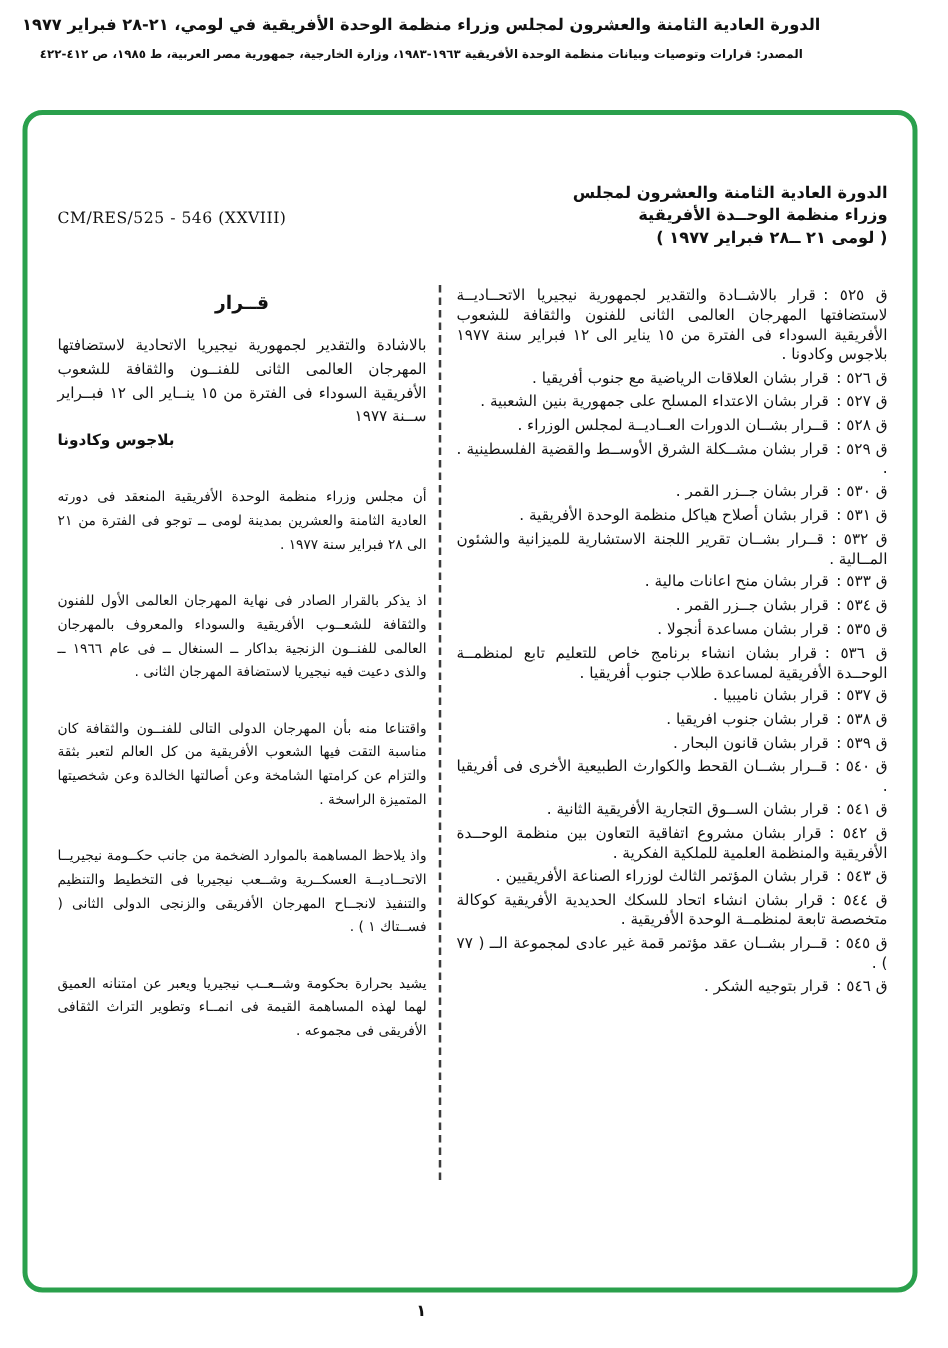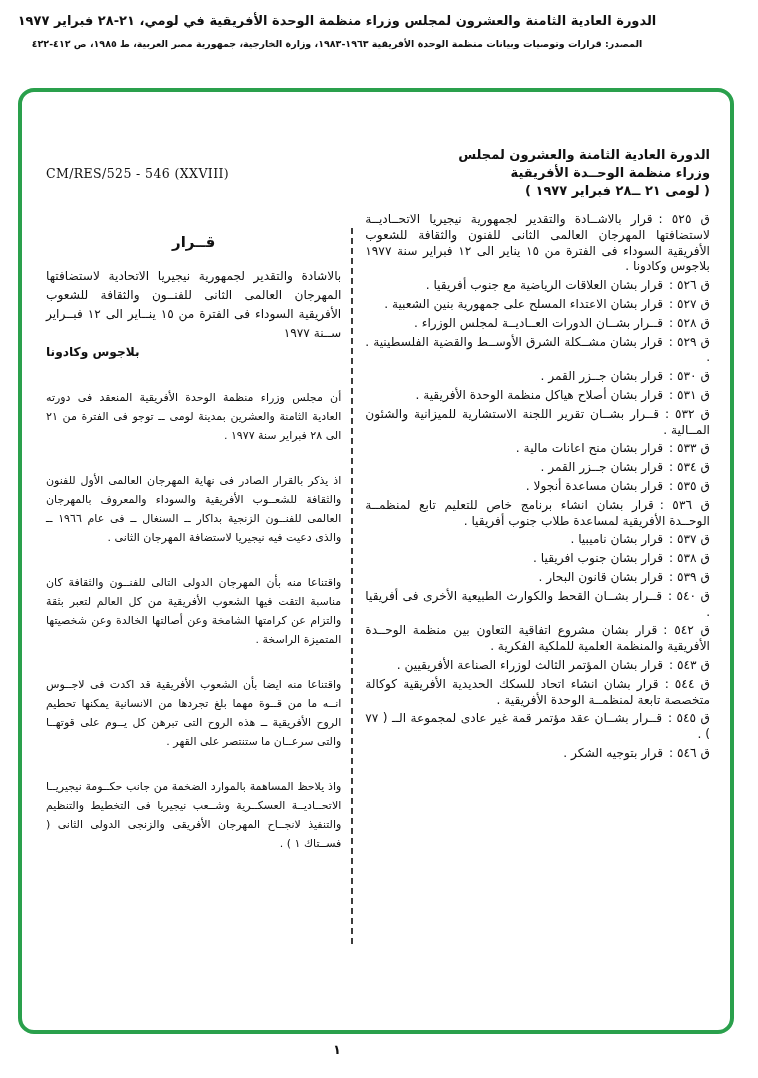--- a/index.html
+++ b/index.html
@@ -66,21 +66,21 @@
     margin-top: 122px;
     margin-bottom: 74px;
   }
 
   
   .col-right { flex: 1; padding: 0 4px 0 12px; }
   .session-title {
     margin-top: 40px; text-align: right; direction: rtl;
     font-weight: bold; font-size: 13px; line-height: 18px;
   }
-  .toc { margin-top: 12px; direction: rtl; }
+  .toc { margin-top: 29px; direction: rtl; }
   .toc-item {
     font-size: 12.2px; line-height: 15.8px;
     text-align: justify; margin-bottom: 3px;
   }
   .toc-num { padding-left: 6px; white-space: nowrap; }
 
   
   .page-number {
     position: absolute; left: 0; right: 0; top: 1042px;
     text-align: center; font-size: 13px; font-weight: bold;
@@ -105,24 +105,24 @@
         <div class="res-intro">بالاشادة والتقدير لجمهورية نيجيريا الاتحادية لاستضافتها المهرجان العالمى الثانى للفنــون والثقافة للشعوب الأفريقية السوداء فى الفترة من ١٥ ينــاير الى ١٢ فبــراير ســنة ١٩٧٧</div>
         <div class="res-intro-last">بلاجوس وكادونا</div>
         <div class="res-paragraphs">
 
             <p class="res-p">أن مجلس وزراء منظمة الوحدة الأفريقية المنعقد فى دورته العادية الثامنة والعشرين بمدينة لومى ــ توجو فى الفترة من ٢١ الى ٢٨ فبراير سنة ١٩٧٧ .</p>
 
             <p class="res-p">اذ يذكر بالقرار الصادر فى نهاية المهرجان العالمى الأول للفنون والثقافة للشعــوب الأفريقية والسوداء والمعروف بالمهرجان العالمى للفنــون الزنجية بداكار ــ السنغال ــ فى عام ١٩٦٦ ــ والذى دعيت فيه نيجيريا لاستضافة المهرجان الثانى .</p>
 
             <p class="res-p">واقتناعا منه بأن المهرجان الدولى التالى للفنــون والثقافة كان مناسبة التقت فيها الشعوب الأفريقية من كل العالم لتعبر بثقة والتزام عن كرامتها الشامخة وعن أصالتها الخالدة وعن شخصيتها المتميزة الراسخة .</p>
 
-            <p class="res-p">واقتناعا منه ايضا بأن الشعوب الأفريقية قد اكدت فى لاجــوس انــه ما من قــوة مهما بلغ تجردها من الانسانية يمكنها تحطيم الروح الأفريقية ــ هذه الروح التى تبرهن كل يــوم على قوتهــا والتى سرعــان ما ستنتصر على القهر .</p>
 
             <p class="res-p">واذ يلاحظ المساهمة بالموارد الضخمة من جانب حكــومة نيجيريــا الاتحــاديــة العسكــرية وشــعب نيجيريا فى التخطيط والتنظيم والتنفيذ لانجــاح المهرجان الأفريقى والزنجى الدولى الثانى ( فســتاك ١ ) .</p>
 
+            <p class="res-p">يشيد بحرارة بحكومة وشــعــب نيجيريا ويعبر عن امتنانه العميق لهما لهذه المساهمة القيمة فى انمــاء وتطوير التراث الثقافى الأفريقى فى مجموعه .</p>
           </div>
       </div>
 
       <div class="col-sep"></div>
 
       <div class="col-right">
         <div class="session-title">
           <div>الدورة العادية الثامنة والعشرون لمجلس</div>
           <div>وزراء منظمة الوحــدة الأفريقية</div>
           <div>( لومى ٢١ ــ٢٨ فبراير ١٩٧٧ )</div>
@@ -154,20 +154,21 @@
             <div class="toc-item"><span class="toc-num">ق ٥٣٦ :</span><span class="toc-text">قرار بشان انشاء برنامج خاص للتعليم تابع لمنظمــة الوحــدة الأفريقية لمساعدة طلاب جنوب أفريقيا .</span></div>
 
             <div class="toc-item"><span class="toc-num">ق ٥٣٧ :</span><span class="toc-text">قرار بشان ناميبيا .</span></div>
 
             <div class="toc-item"><span class="toc-num">ق ٥٣٨ :</span><span class="toc-text">قرار بشان جنوب افريقيا .</span></div>
 
             <div class="toc-item"><span class="toc-num">ق ٥٣٩ :</span><span class="toc-text">قرار بشان قانون البحار .</span></div>
 
             <div class="toc-item"><span class="toc-num">ق ٥٤٠ :</span><span class="toc-text">قــرار بشــان القحط والكوارث الطبيعية الأخرى فى أفريقيا .</span></div>
 
+            <div class="toc-item"><span class="toc-num">ق ٥٤١ :</span><span class="toc-text">قرار بشان الســوق التجارية الأفريقية الثانية .</span></div>
 
             <div class="toc-item"><span class="toc-num">ق ٥٤٢ :</span><span class="toc-text">قرار بشان مشروع اتفاقية التعاون بين منظمة الوحــدة الأفريقية والمنظمة العلمية للملكية الفكرية .</span></div>
 
             <div class="toc-item"><span class="toc-num">ق ٥٤٣ :</span><span class="toc-text">قرار بشان المؤتمر الثالث لوزراء الصناعة الأفريقيين .</span></div>
 
             <div class="toc-item"><span class="toc-num">ق ٥٤٤ :</span><span class="toc-text">قرار بشان انشاء اتحاد للسكك الحديدية الأفريقية كوكالة متخصصة تابعة لمنظمــة الوحدة الأفريقية .</span></div>
 
             <div class="toc-item"><span class="toc-num">ق ٥٤٥ :</span><span class="toc-text">قــرار بشــان عقد مؤتمر قمة غير عادى لمجموعة الــ ( ٧٧ ) .</span></div>
 
             <div class="toc-item"><span class="toc-num">ق ٥٤٦ :</span><span class="toc-text">قرار بتوجيه الشكر .</span></div>

